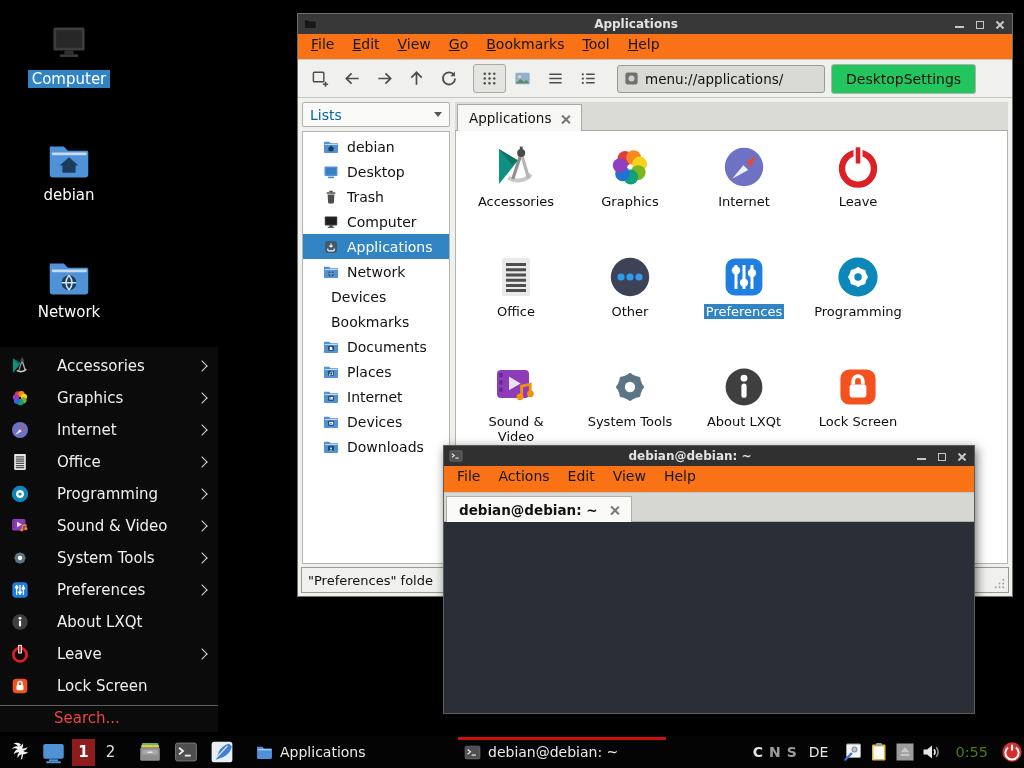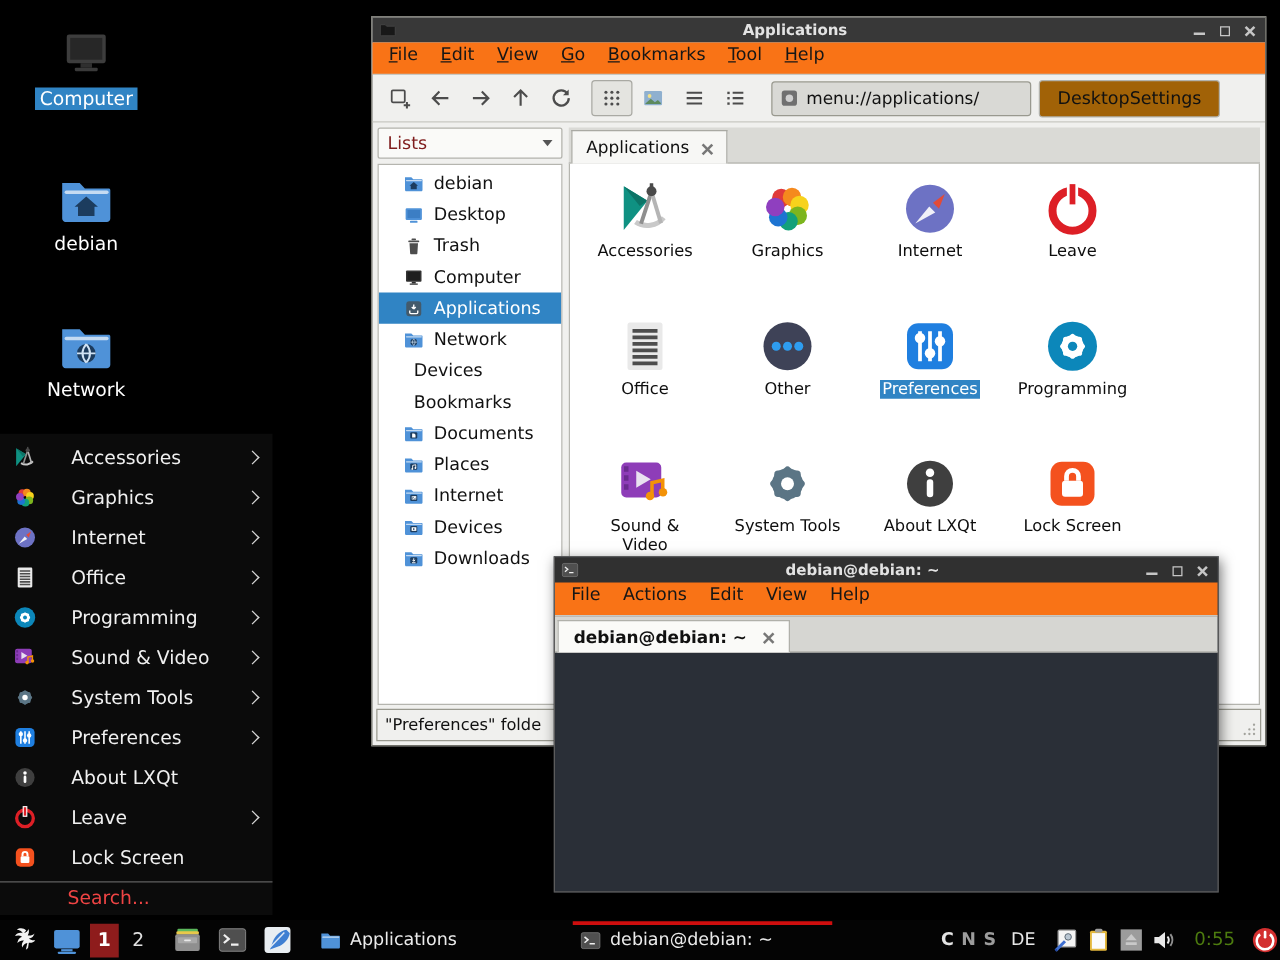--- a/index.html
+++ b/index.html
@@ -45,24 +45,24 @@
   #fm{left:297px;top:13px;width:714px;height:582px;background:#f0f0ee;z-index:2;}
   .toolbar{height:37px;display:flex;align-items:center;padding:0 6px;border-bottom:1px solid #c8c8c2;flex:none;}
   .tbi{width:24px;height:24px;display:flex;align-items:center;justify-content:center;margin:0 4px;flex:none;}
   .tbi svg{width:19px;height:19px;}
   .view-group{display:flex;margin-left:9px;}
   .vbtn{width:31px;height:27px;display:flex;align-items:center;justify-content:center;border:1px solid transparent;border-radius:3px;}
   .vbtn .tbi{margin:0;}
   .vbtn.pressed{background:#e4e4e0;border-color:#a9a9a3;}
   .addr{margin-left:12px;width:194px;height:26px;background:#d9d9d5;border:1px solid #99998f;border-radius:3px;display:flex;align-items:center;padding:0 6px;gap:6px;font-size:13.5px;color:#111;}
   .addr .aicon{width:15px;height:15px;flex:none;}
-  .dsbtn{margin-left:6px;height:28px;padding:0 14px;background:#a16207;border:1px solid #b2b2ac;border-radius:3px;font-size:14px;display:flex;align-items:center;color:#111;}
+  .dsbtn{margin-left:6px;height:28px;padding:0 14px;background:#22c55e;border:1px solid #b2b2ac;border-radius:3px;font-size:14px;display:flex;align-items:center;color:#111;}
   .fmbody{flex:1;display:flex;padding:4px 4px 0;min-height:0;}
   .sidebar{width:148px;display:flex;flex-direction:column;flex:none;}
-  .combo{height:23px;background:#fafaf8;border:1px solid #b2b2ac;border-radius:2px;display:flex;align-items:center;padding:0 7px;font-size:14px;color:#7f1d1d;margin-bottom:4px;gap:18px;}
+  .combo{height:23px;background:#fafaf8;border:1px solid #b2b2ac;border-radius:2px;display:flex;align-items:center;padding:0 7px;font-size:14px;color:#0369a1;margin-bottom:4px;gap:18px;}
   .combo .carrow{margin-left:auto;width:0;height:0;border-left:4px solid transparent;border-right:4px solid transparent;border-top:5px solid #555;}
   .tree{flex:1;background:#fff;border:1px solid #b5b5af;overflow:hidden;font-size:14px;color:#111;padding-top:2px;}
   .sb-row{height:25px;display:flex;align-items:center;gap:8px;padding-left:20px;}
   .sb-row.header{padding-left:4px;}
   .sb-row.selected{background:#3084c4;color:#fff;}
   .sb-icon{width:16px;height:16px;flex:none;}
   .fmmain{flex:1;margin-left:5px;display:flex;flex-direction:column;min-width:0;}
   .tabbar{height:28px;background:#dadad6;border-bottom:1px solid #a9a9a3;display:flex;align-items:flex-end;flex:none;}
   .tab{height:26px;margin:2px 0 -1px 2px;background:#f7f7f5;border:1px solid #a9a9a3;border-bottom:none;display:flex;align-items:center;gap:10px;padding:0 11px;font-size:13.5px;color:#111;}
   .view{flex:1;background:#fff;border:1px solid #b5b5af;border-top:none;display:flex;flex-wrap:wrap;align-content:flex-start;padding:10px 0 0 3px;overflow:hidden;}

